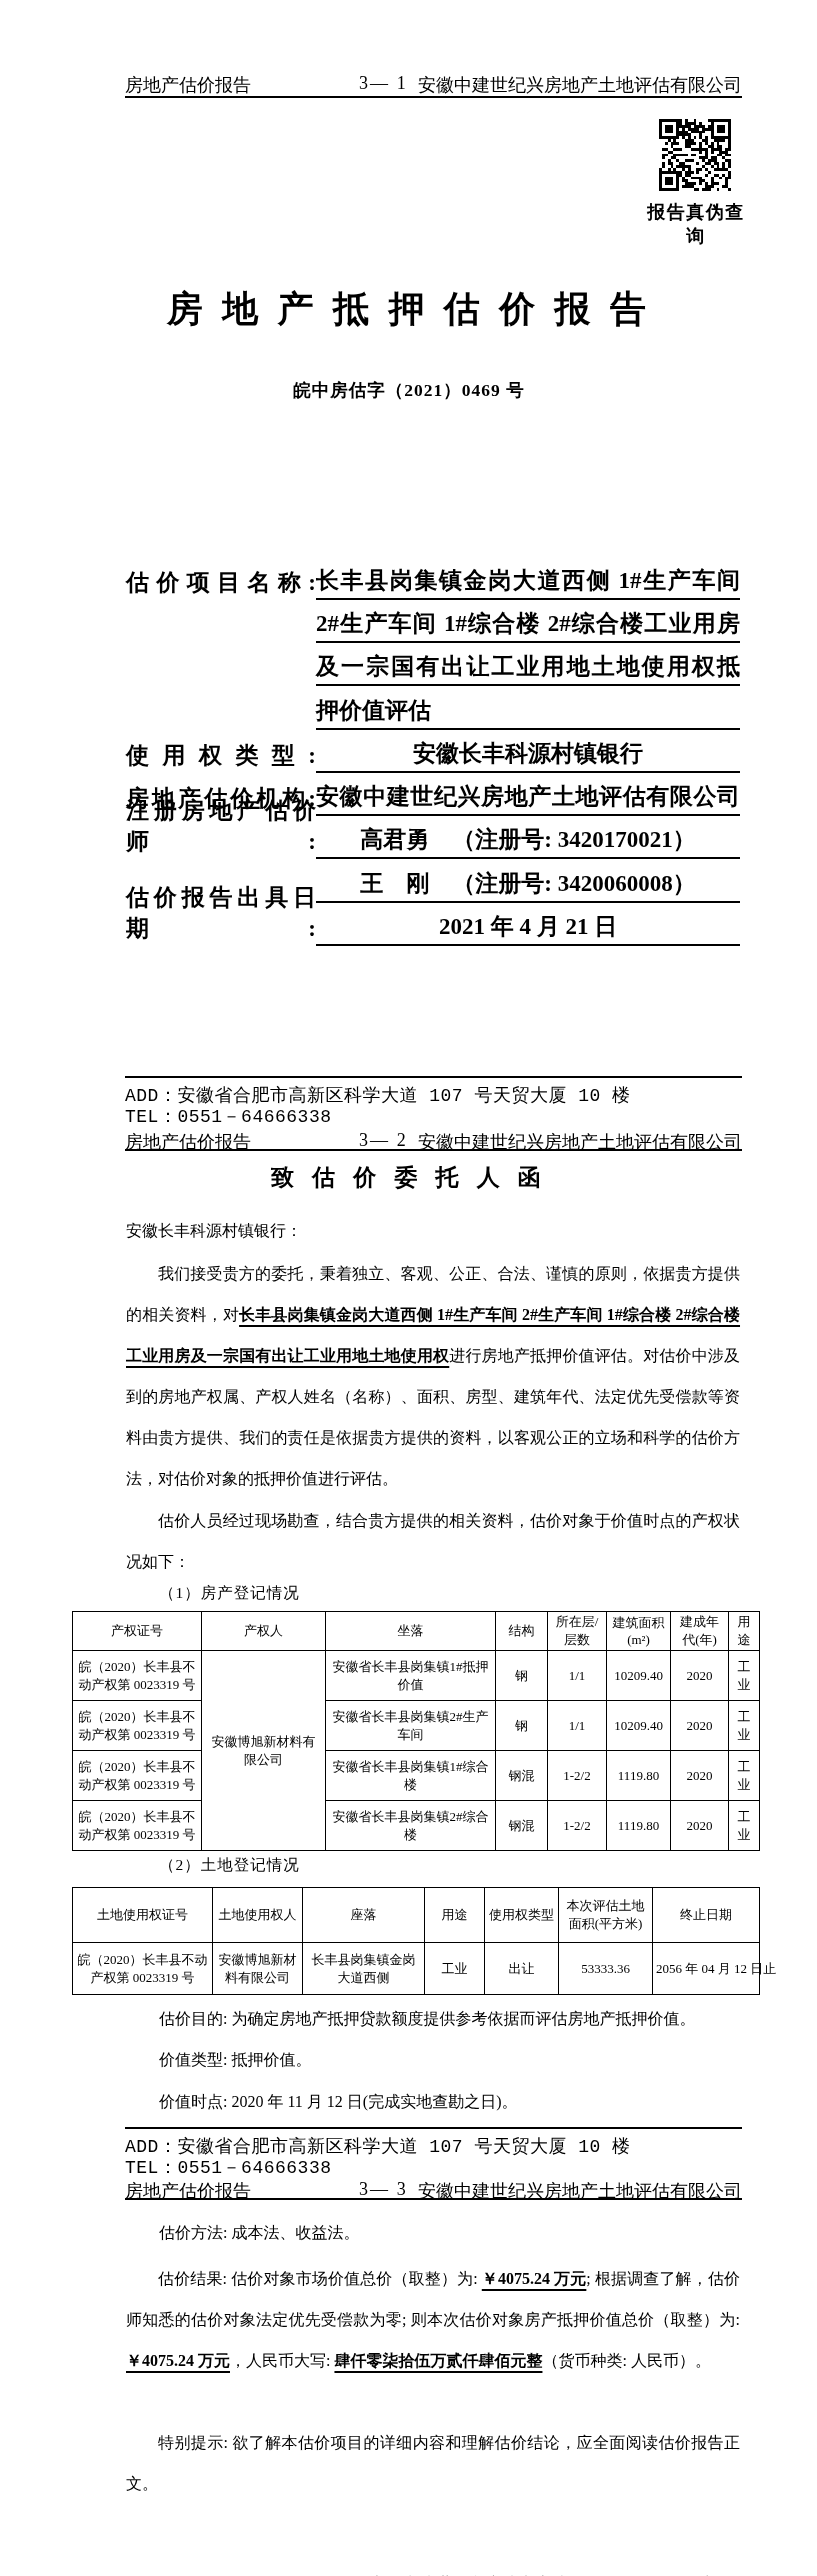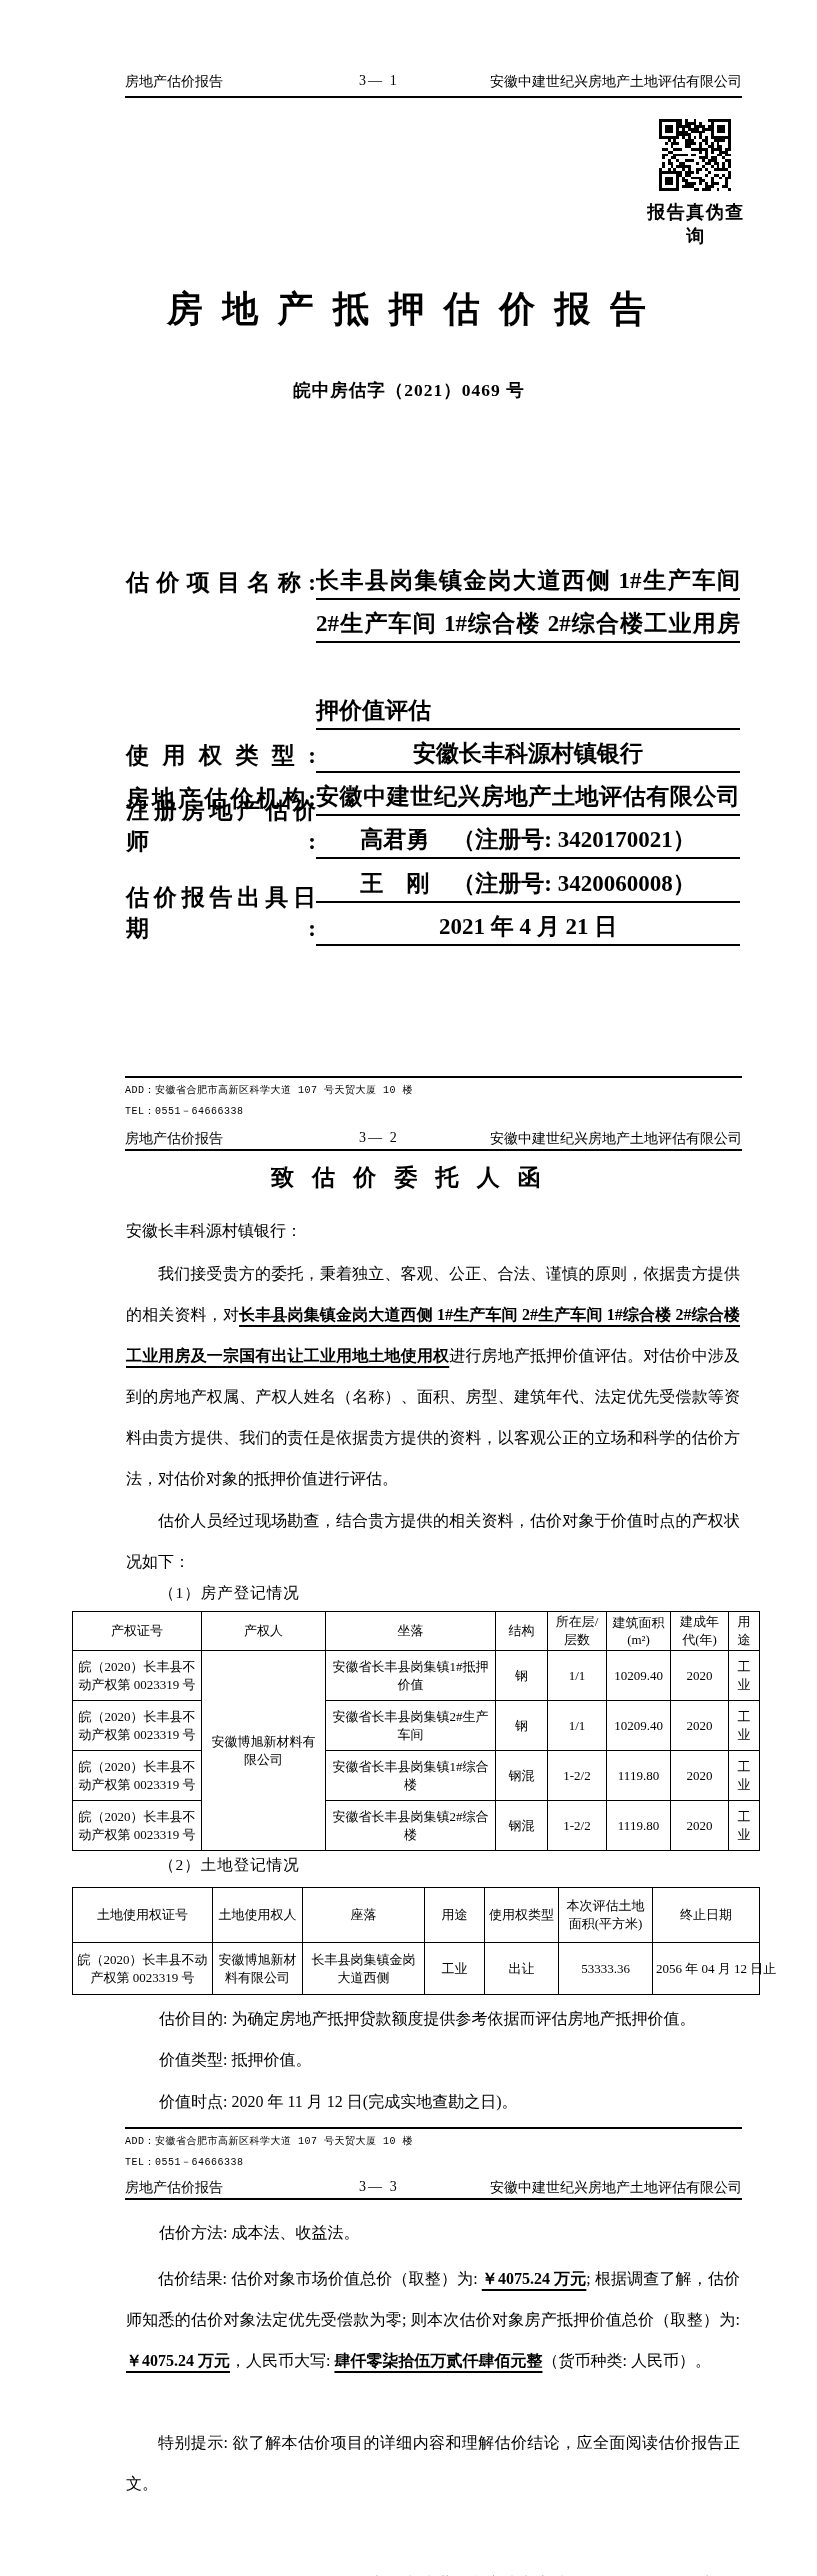--- a/index.html
+++ b/index.html
@@ -1,25 +1,25 @@
 <!DOCTYPE html>
 <html style="font-size:8.2px"><head>
 <meta charset="utf-8">
 <style>
   html,body{margin:0;padding:0;background:#fff;}
   #page{position:relative;width:818px;height:3301px;background:#ffffff;color:#000;
         font-family:"Liberation Serif","DejaVu Serif",serif;overflow:hidden;}
   .abs{position:absolute;}
   
-  .phead{left:125px;width:617px;height:18.5px;font-size:14px;text-align:center;}
+  .phead{left:125px;width:617px;height:18.5px;font-size:18px;text-align:center;}
   .phead .hl{position:absolute;left:0;top:0;}
   .phead .hp{position:absolute;left:234px;top:0;letter-spacing:2.1px;}
   .phead .hr{position:absolute;right:0;top:0;}
   .rule{left:125px;width:617px;height:0;border-top:2.1px solid #000;}
-  .pfoot{left:125px;width:617px;font-size:10px;letter-spacing:0.5px;
+  .pfoot{left:125px;width:617px;font-size:18px;letter-spacing:0.5px;
          font-family:"Liberation Mono","DejaVu Sans Mono","Liberation Serif",serif;}
   
   .title{left:0;width:818px;text-align:center;font-size:36px;font-weight:bold;letter-spacing:5.2px;}
   .docno{left:0;width:818px;text-align:center;font-size:17.5px;font-weight:bold;letter-spacing:1px;}
   .frow{left:126px;width:614px;display:flex;align-items:flex-end;height:33px;font-weight:bold;font-size:23px;}
   .flabel{flex:none;width:190px;text-align:justify;text-align-last:justify;padding-bottom:2.1px;}
   .flabel.none{visibility:hidden;}
   .fval{flex:1;border-bottom:2.1px solid #000;padding-bottom:2.1px;white-space:nowrap;}
   .fval.just{text-align:justify;text-align-last:justify;}
   .fval.ctr{text-align:center;}
@@ -695,20 +695,24 @@
   <div class="abs title" style="top:285px">房 地 产 抵 押 估 价 报 告</div>
   <div class="abs docno" style="top:378px">皖中房估字（2021）0469 号</div>
 
   <div class="abs frow" style="top:567px">
     <span class="flabel">估价项目名称:</span>
     <span class="fval just">长丰县岗集镇金岗大道西侧 1#生产车间</span>
   </div>
   <div class="abs frow" style="top:610px">
     <span class="flabel none"></span>
     <span class="fval just">2#生产车间 1#综合楼 2#综合楼工业用房</span>
+  </div>
+  <div class="abs frow" style="top:653px">
+    <span class="flabel none"></span>
+    <span class="fval just">及一宗国有出让工业用地土地使用权抵</span>
   </div>
   <div class="abs frow" style="top:697px">
     <span class="flabel none"></span>
     <span class="fval lft">押价值评估</span>
   </div>
   <div class="abs frow" style="top:740px">
     <span class="flabel">使用权类型:</span>
     <span class="fval ctr">安徽长丰科源村镇银行</span>
   </div>
   <div class="abs frow" style="top:783px">

